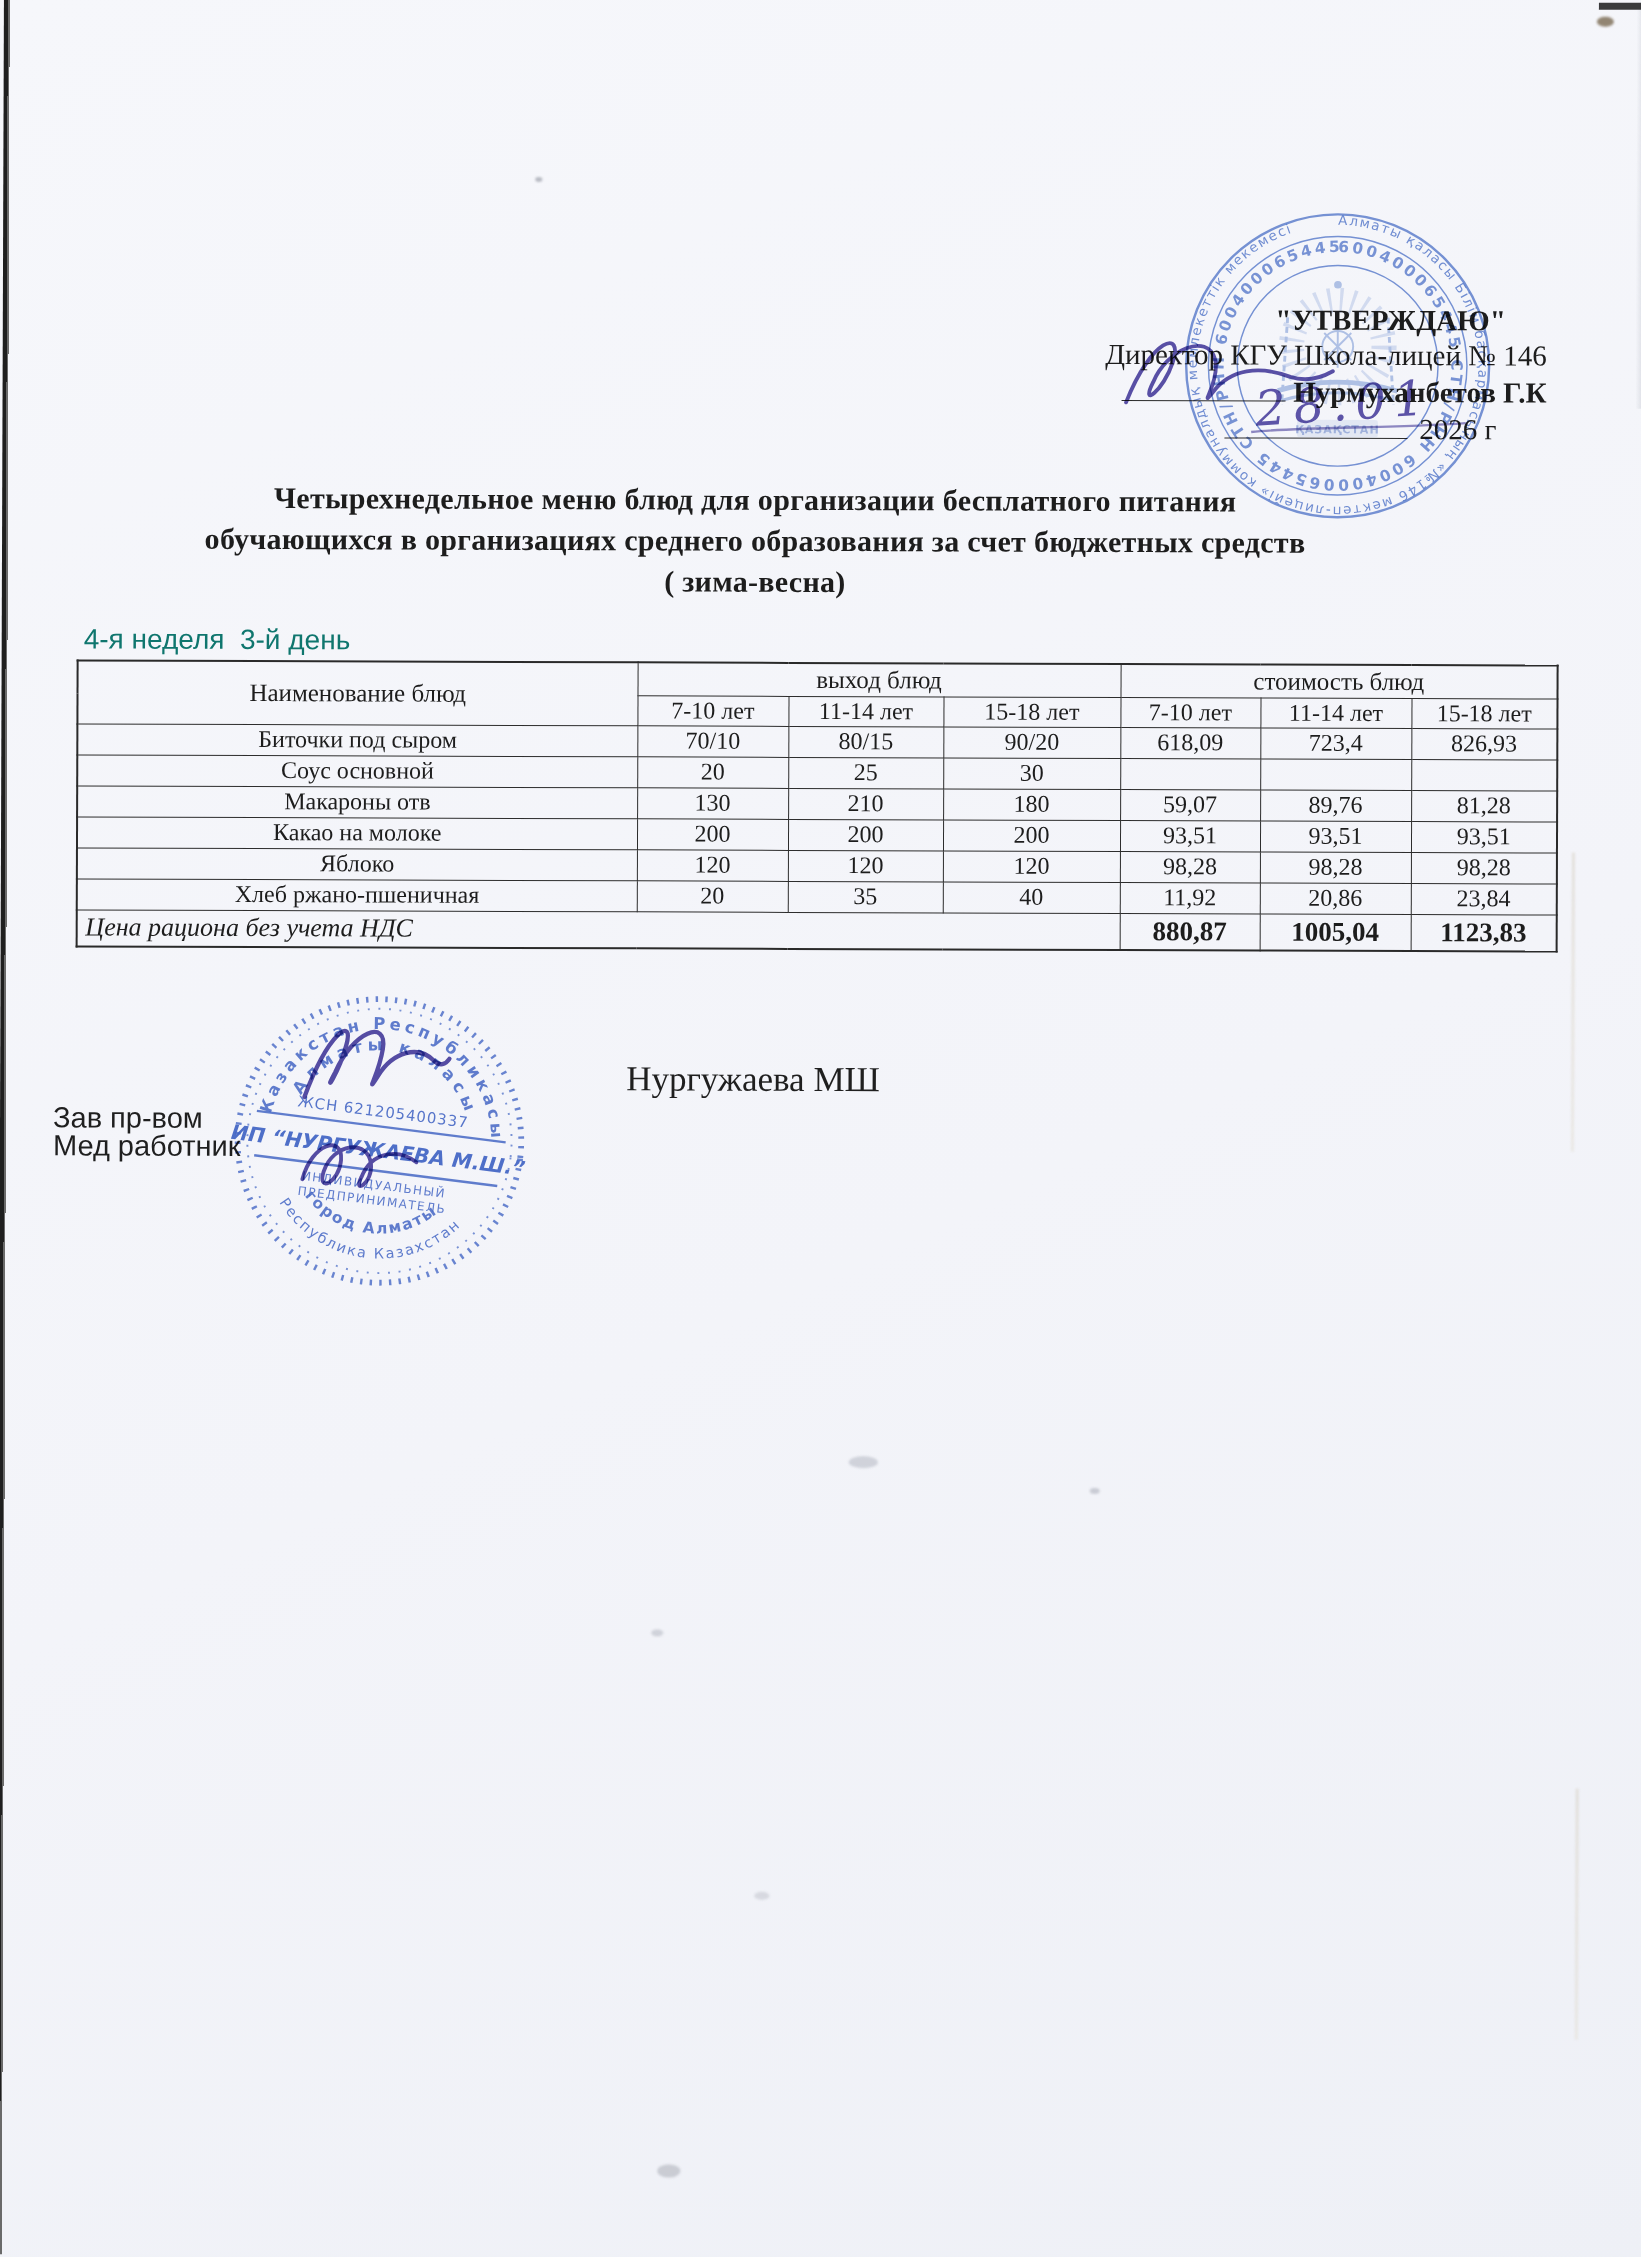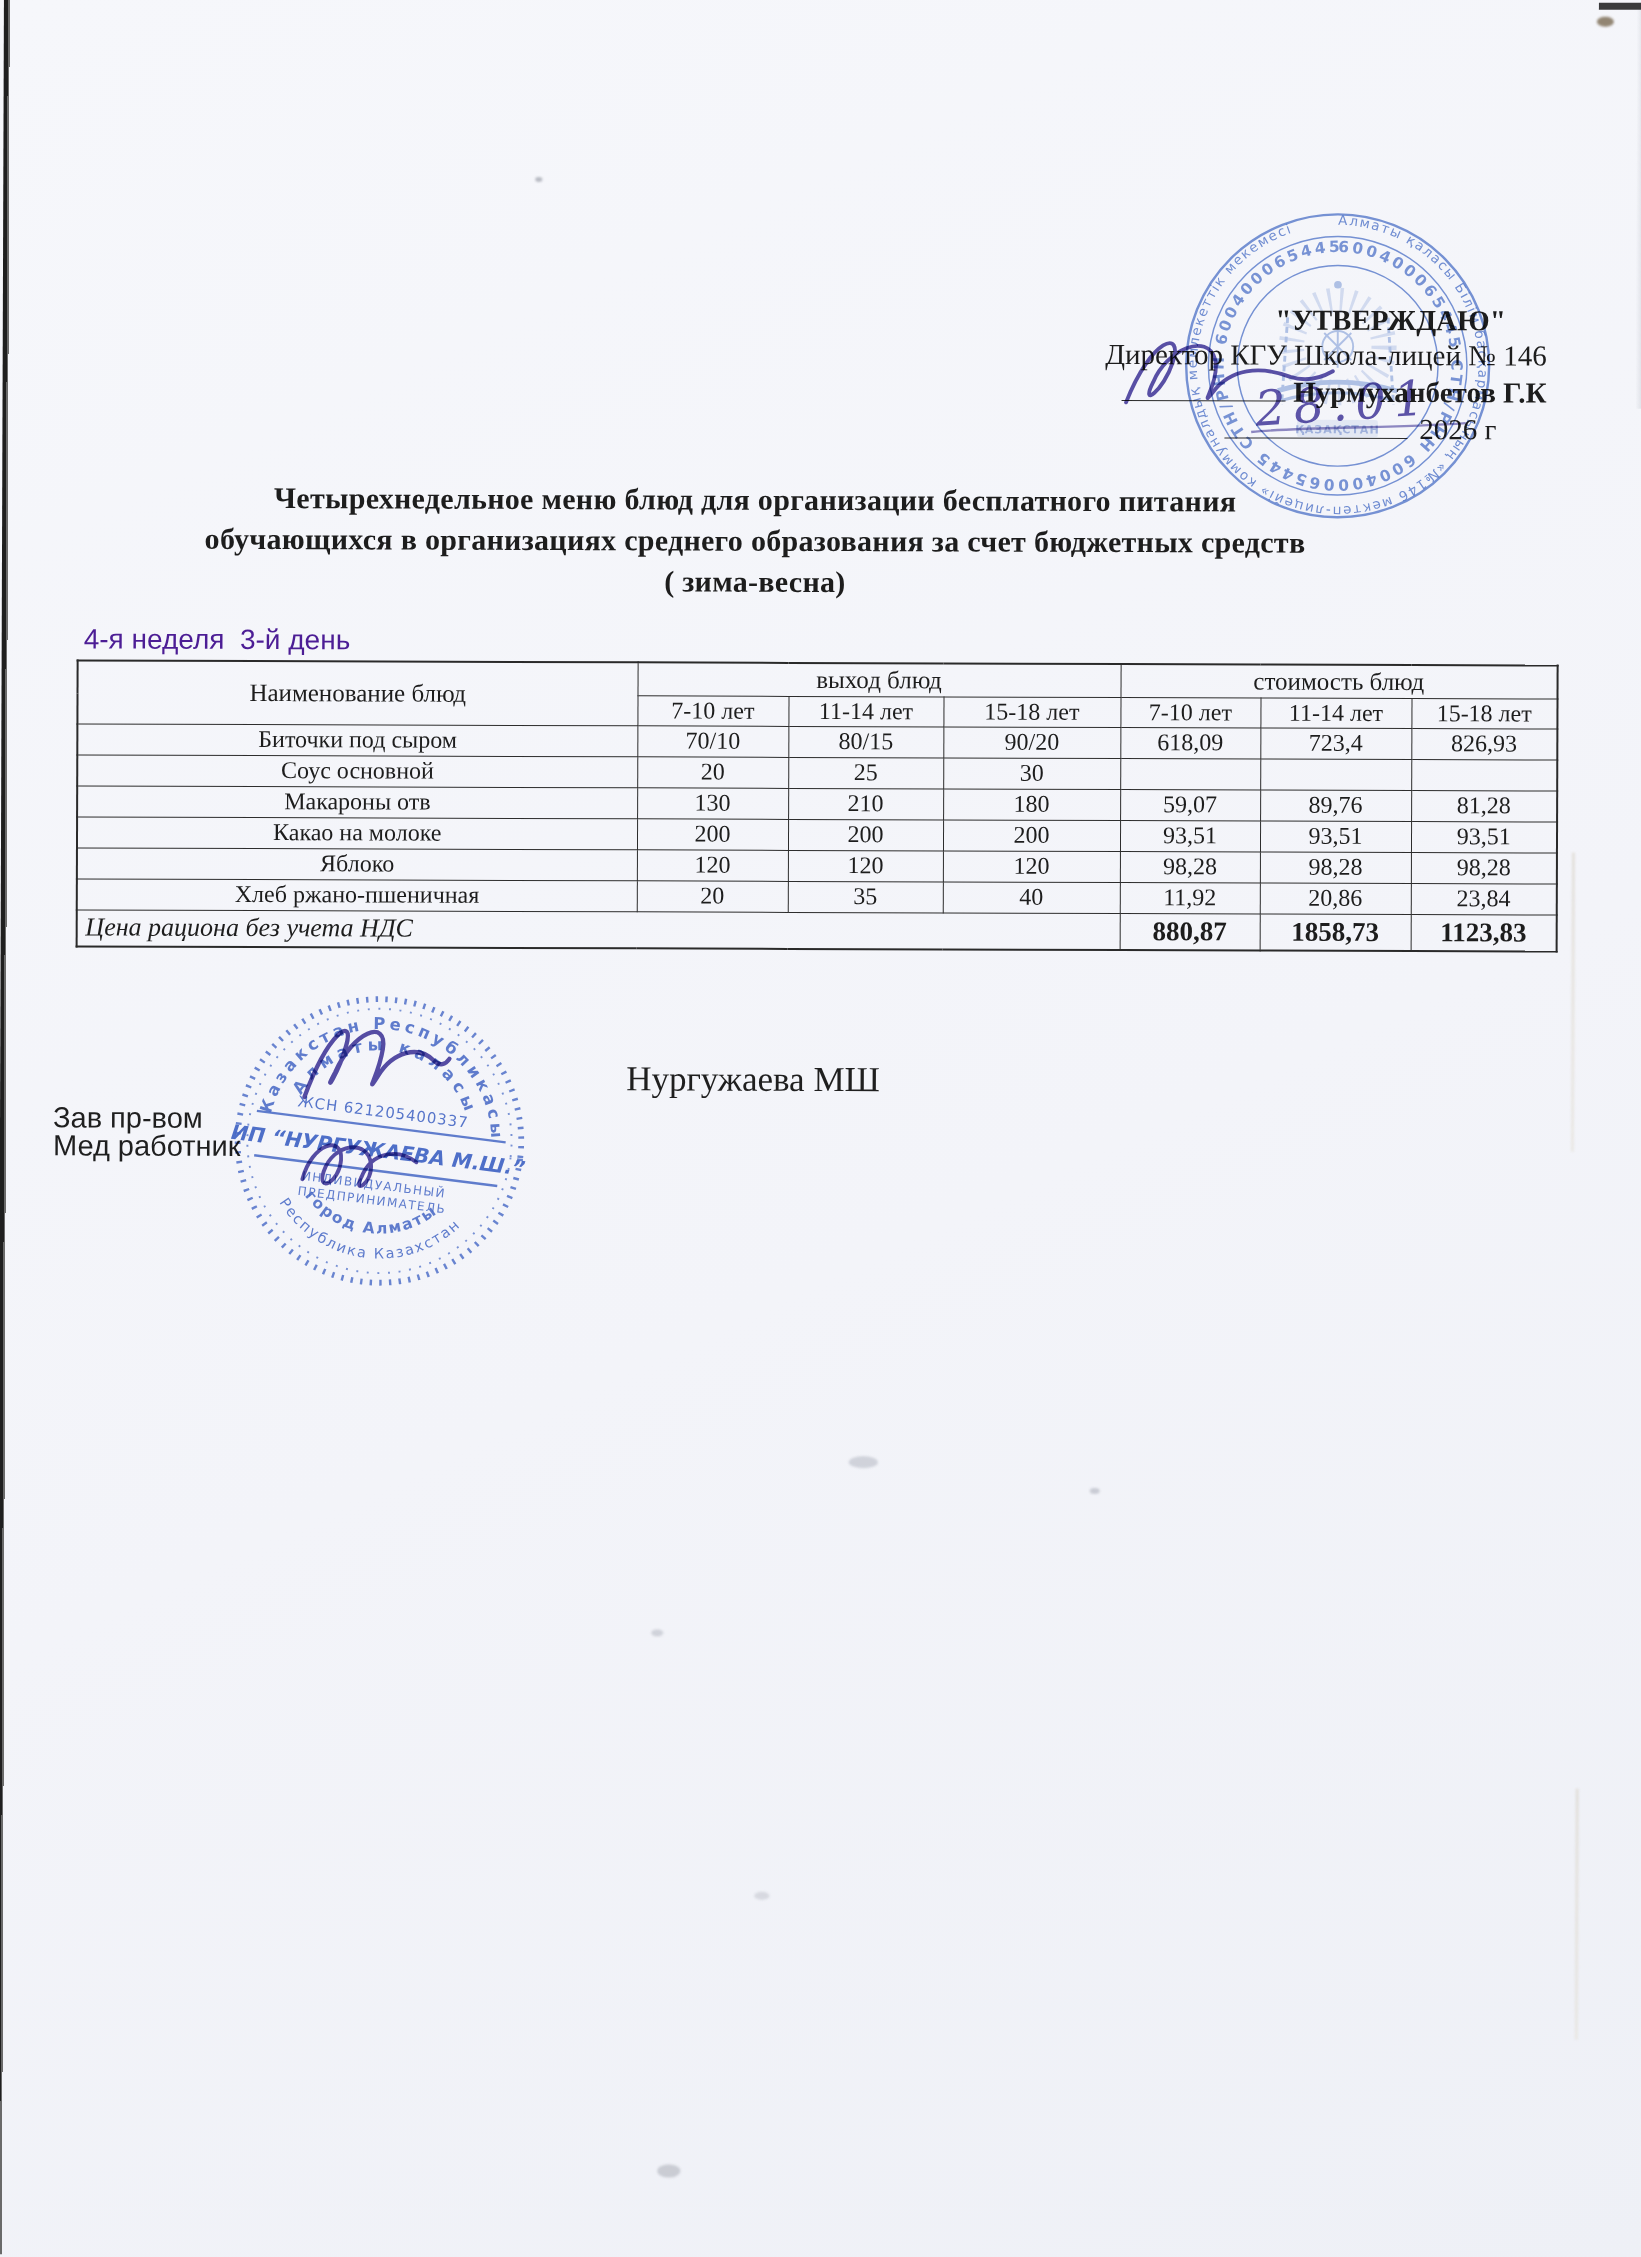--- a/index.html
+++ b/index.html
@@ -29,21 +29,21 @@
   .approval .l4 { padding-right:50px; }
   .sig-line { display:inline-block; border-bottom:1.9px solid #2b2b2b; height:1.0em; vertical-align:baseline; }
   .sig-line.w170 { width:164px; }
   .sig-line.w190 { width:183px; margin-right:11.6px; }
 
   
   .title { position:absolute; top:479px; left:0; width:1506px; text-align:center;
     font-weight:bold; font-size:30px; line-height:41px; letter-spacing:0.3px; z-index:5;}
 
   .week-label { position:absolute; left:82px; top:626px;
-    font-family:"Liberation Sans", sans-serif; font-size:28px; color:#4c1d95; white-space:pre; z-index:5;}
+    font-family:"Liberation Sans", sans-serif; font-size:28px; color:#0f766e; white-space:pre; z-index:5;}
 
   
   table.menu { position:absolute; left:75px; top:662px; width:1479px;
     border-collapse:collapse; table-layout:fixed; z-index:5; }
   table.menu td, table.menu th { border:1.9px solid #2d2d2d; padding:0; vertical-align:middle;
     font-weight:normal; font-size:24px; text-align:center; overflow:hidden; }
   table.menu { border:2.9px solid #2a2a2a; }
   tr.h1 td { height:33px; font-size:25px; }
   tr.h2 td { height:30px; }
   tr.r  td { height:31px; }
@@ -157,21 +157,21 @@
       <td>20</td>
       <td>35</td>
       <td>40</td>
       <td class="cost">11,92</td>
       <td class="cost">20,86</td>
       <td class="cost">23,84</td>
     </tr>
     <tr class="rt">
       <td colspan="4" class="totlabel">Цена рациона без учета НДС</td>
       <td class="totval">880,87</td>
-      <td class="totval">1858,73</td>
+      <td class="totval">1005,04</td>
       <td class="totval">1123,83</td>
     </tr>
   </tbody>
     </table>
 
   <div class="role r1">Зав пр-вом</div>
   <div class="role r2">Мед работник</div>
   <div class="signer">Нургужаева МШ</div>
 
   <svg class="stamp" style="left:1171px; top:200px; opacity:.92;" width="328" height="328" viewBox="0 0 340 340">

